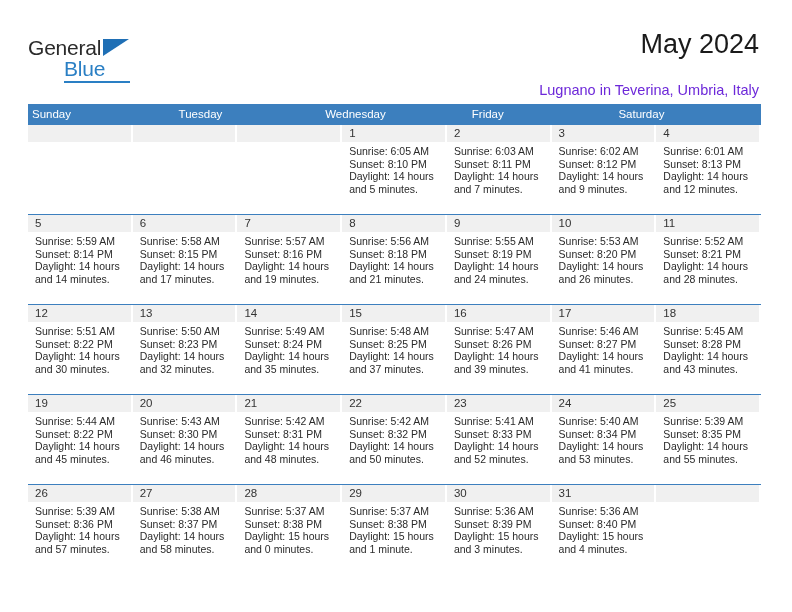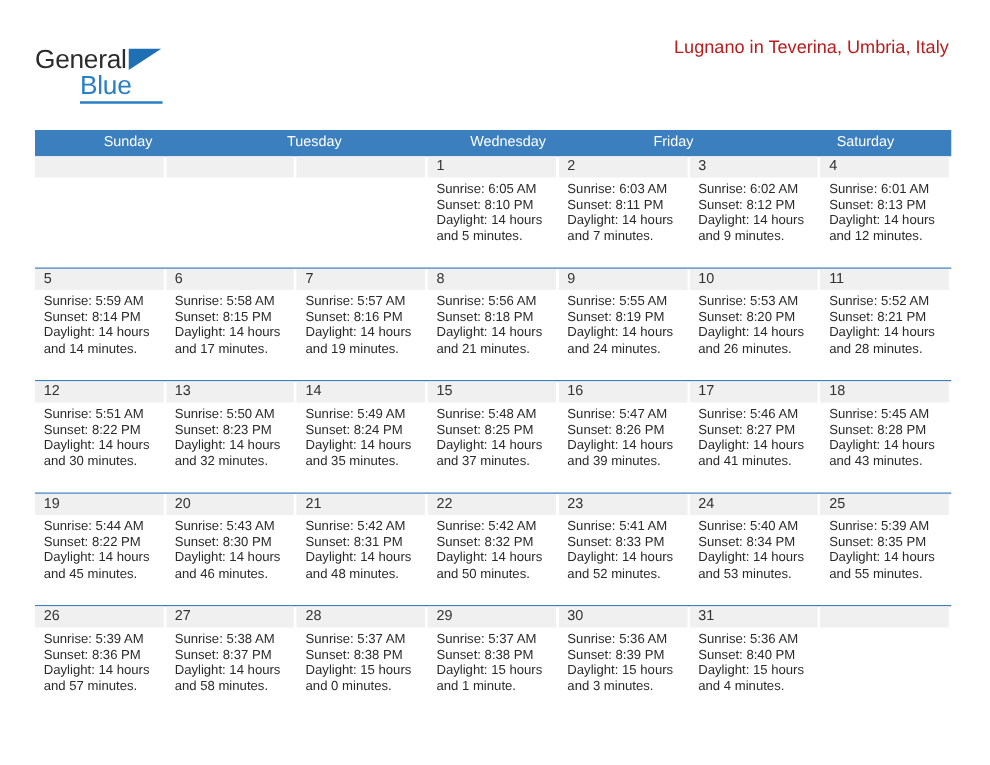--- a/index.html
+++ b/index.html
@@ -78,48 +78,47 @@
     text-align: right;
   }
   .cal-title {
     font-size: 27px;
     color: #1a1a1a;
     line-height: 32px;
     white-space: nowrap;
   }
   .cal-sub {
     font-size: 14.5px;
-    color: #b91c1c;
+    color: #6d28d9;
     line-height: 20px;
-    margin-top: 0;
+    margin-top: 20px;
     white-space: nowrap;
   }
 
   
   .cal {
     position: absolute;
     left: 28px;
     top: 104px;
     width: 733px;
   }
   .dow-row {
     display: flex;
     background: #3c7fbe;
     height: 21px;
   }
   .dow {
     flex: 1 1 0;
     color: #ffffff;
     font-size: 11.5px;
     line-height: 21px;
-    padding-left: 20px;
+    padding-left: 4px;
     box-sizing: border-box;
     white-space: nowrap;
     overflow: hidden;
-    margin-left: 35px;
   }
   .week {
     position: relative;
     height: 89px;
     border-top: 1px solid #3c7fbe;
     display: flex;
   }
   .week:first-of-type {
     border-top: none;
   }
@@ -160,20 +159,21 @@
   <div class="top">
 
     <div class="logo">
       <span class="logo-general">General</span>
       <span class="logo-tri"></span>
       <span class="logo-blue">Blue</span>
       <span class="logo-underline"></span>
     </div>
 
     <div class="titles">
+      <div class="cal-title">May 2024</div>
       <div class="cal-sub">Lugnano in Teverina, Umbria, Italy</div>
     </div>
 
   </div>
 
   <div class="cal">
     <div class="dow-row">
         <div class="dow">Sunday</div>
         <div class="dow">Tuesday</div>
         <div class="dow">Wednesday</div>

